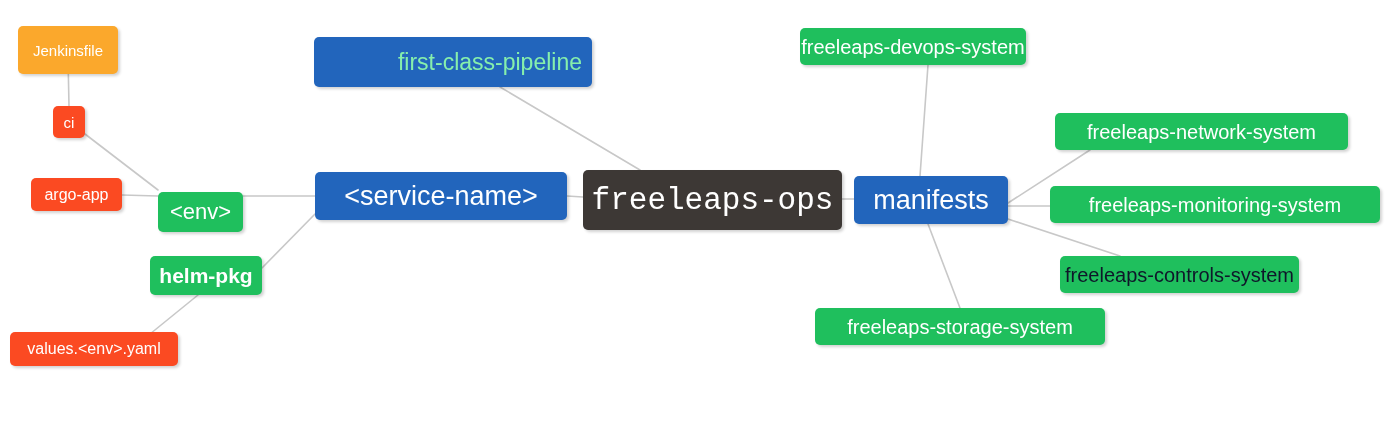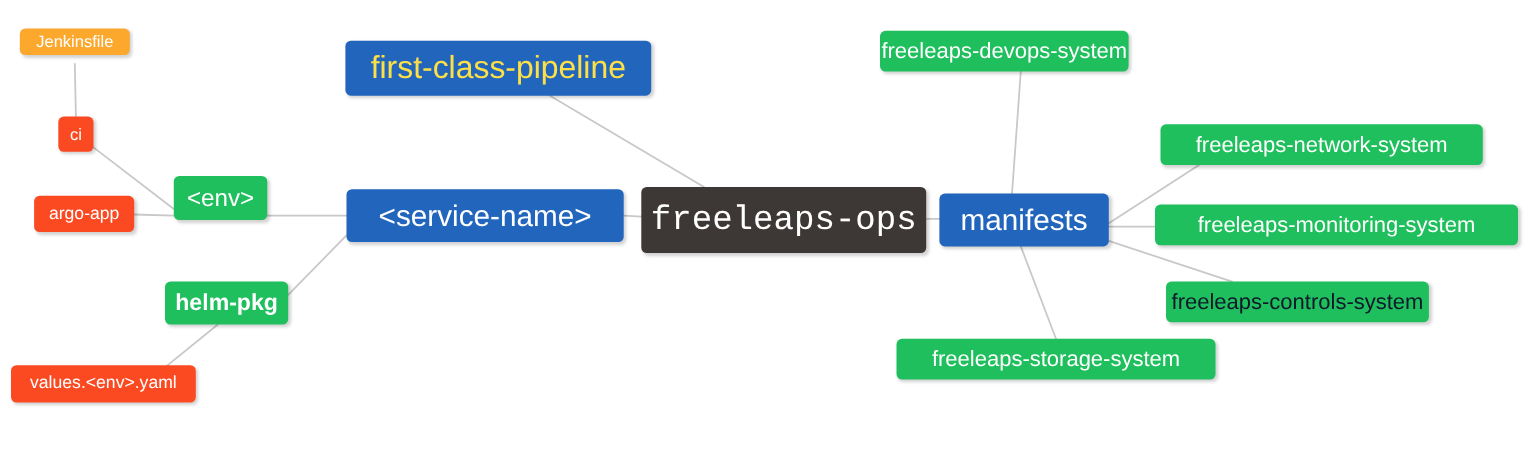--- a/index.html
+++ b/index.html
@@ -52,39 +52,39 @@
       <line x1="500" y1="87" x2="640" y2="170" stroke="#c8c8c8" stroke-width="1.6" stroke-linecap="round"></line>
       <line x1="567" y1="196" x2="583" y2="197" stroke="#c8c8c8" stroke-width="1.6" stroke-linecap="round"></line>
       <line x1="842" y1="199" x2="854" y2="199" stroke="#c8c8c8" stroke-width="1.6" stroke-linecap="round"></line>
       <line x1="920" y1="176" x2="928" y2="65" stroke="#c8c8c8" stroke-width="1.6" stroke-linecap="round"></line>
       <line x1="1008" y1="203" x2="1090" y2="150" stroke="#c8c8c8" stroke-width="1.6" stroke-linecap="round"></line>
       <line x1="1008" y1="206" x2="1050" y2="206" stroke="#c8c8c8" stroke-width="1.6" stroke-linecap="round"></line>
       <line x1="1008" y1="219" x2="1120" y2="256" stroke="#c8c8c8" stroke-width="1.6" stroke-linecap="round"></line>
       <line x1="928" y1="224" x2="960" y2="308" stroke="#c8c8c8" stroke-width="1.6" stroke-linecap="round"></line>
     </svg>
   <div id="node-layer">
-      <div class="node" style="left: 18px; top: 26px; width: 100px; height: 24px; background: rgb(251, 168, 44); font-size: 15px; color: rgb(255, 255, 255); text-align: center;">
+      <div class="node" style="left: 18px; top: 26px; width: 100px; height: 48px; background: rgb(251, 168, 44); font-size: 15px; color: rgb(255, 255, 255); text-align: center;">
         <span>Jenkinsfile</span>
       </div>
       <div class="node" style="left: 53px; top: 106px; width: 32px; height: 32px; background: rgb(251, 74, 34); font-size: 15px; color: rgb(255, 255, 255);">
         <span>ci</span>
       </div>
       <div class="node" style="left: 31px; top: 178px; width: 91px; height: 33px; background: rgb(251, 74, 34); font-size: 16px; color: rgb(255, 255, 255);">
         <span>argo-app</span>
       </div>
-      <div class="node" style="left: 158px; top: 160px; width: 85px; height: 40px; background: rgb(31, 191, 93); font-size: 22px; color: rgb(255, 255, 255);">
+      <div class="node" style="left: 158px; top: 192px; width: 85px; height: 40px; background: rgb(31, 191, 93); font-size: 22px; color: rgb(255, 255, 255);">
         <span>&lt;env&gt;</span>
       </div>
       <div class="node" style="left: 150px; top: 256px; width: 112px; height: 39px; background: rgb(31, 191, 93); font-size: 21px; color: rgb(255, 255, 255); font-weight: bold;">
         <span>helm-pkg</span>
       </div>
       <div class="node" style="left: 10px; top: 332px; width: 168px; height: 34px; background: rgb(251, 74, 34); font-size: 16px; color: rgb(255, 255, 255);">
         <span>values.&lt;env&gt;.yaml</span>
       </div>
-      <div class="node" style="left: 314px; top: 37px; width: 278px; height: 50px; background: rgb(34, 101, 188); font-size: 29px; color: #fde047;">
+      <div class="node" style="left: 314px; top: 37px; width: 278px; height: 50px; background: rgb(34, 101, 188); font-size: 23px; color: #86efac; justify-content: flex-end;">
         <span>first-class-pipeline</span>
       </div>
       <div class="node" style="left: 315px; top: 172px; width: 252px; height: 48px; background: rgb(34, 101, 188); font-size: 27px; color: rgb(255, 255, 255); align-items: center;">
         <span>&lt;service-name&gt;</span>
       </div>
       <div class="node" style="left: 583px; top: 170px; width: 259px; height: 60px; background: rgb(61, 56, 53); font-size: 31px; color: rgb(255, 255, 255); font-family: Liberation Mono, monospace;">
         <span>freeleaps-ops</span>
       </div>
       <div class="node" style="left: 854px; top: 176px; width: 154px; height: 48px; background: rgb(34, 101, 188); font-size: 27px; color: rgb(255, 255, 255);">
         <span>manifests</span>

